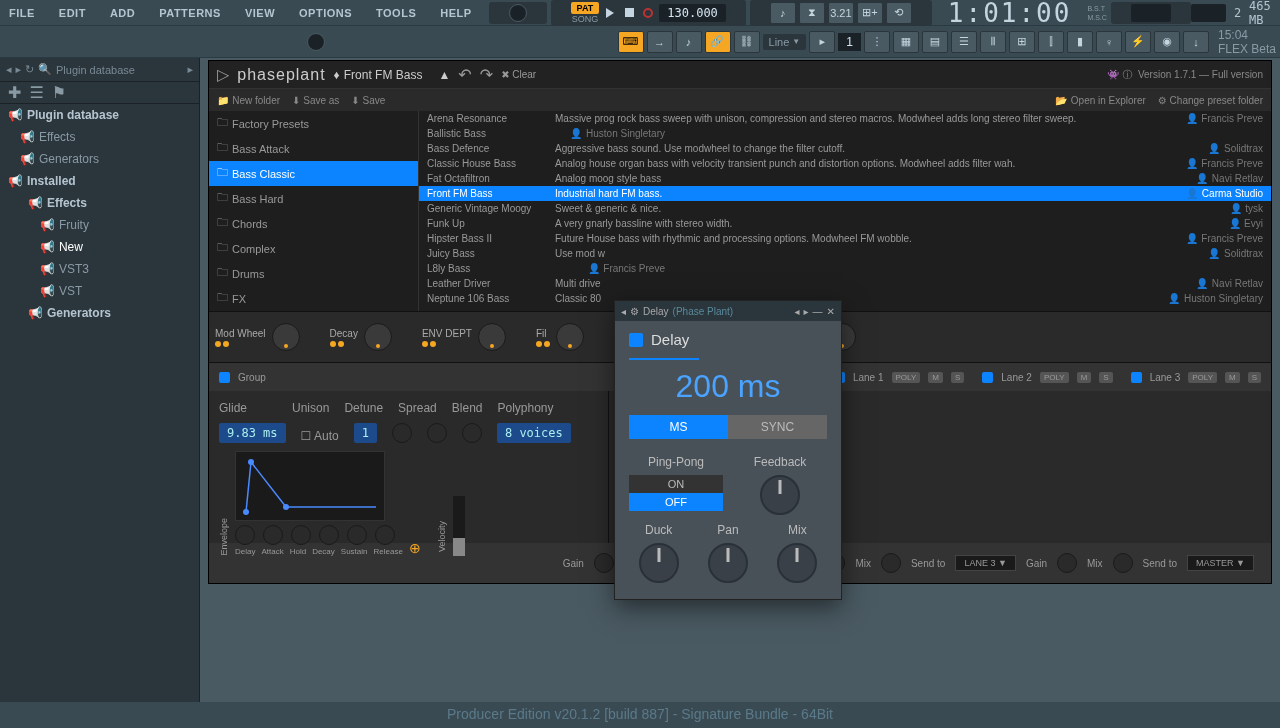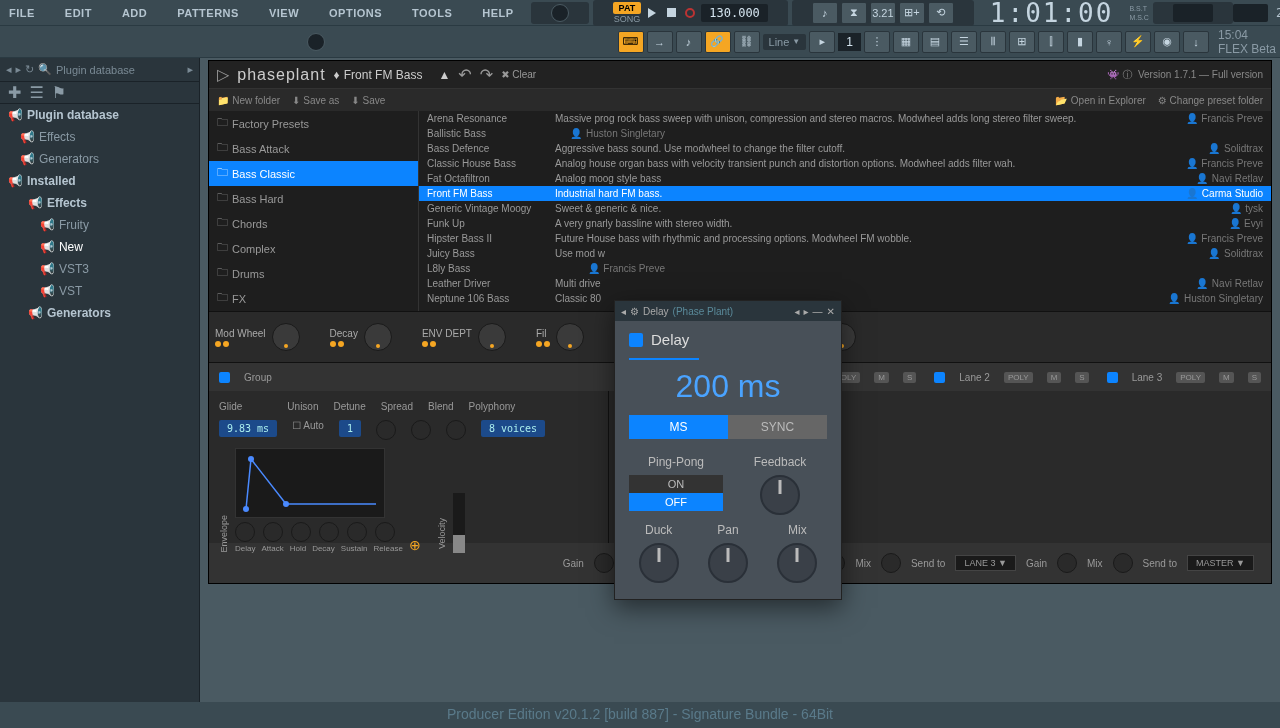--- a/index.html
+++ b/index.html
@@ -1,18 +1,18 @@
 <!DOCTYPE html>
 <html><head>
 <meta charset="utf-8">
 <style>
 *{margin:0;padding:0;box-sizing:border-box;font-family:Arial,sans-serif;user-select:none}
 body{background:#3a4a52;width:1280px;height:728px;overflow:hidden;position:relative;color:#8a9aa5}
 .topbar{background:#3a4a52;height:26px;display:flex;align-items:center;border-bottom:1px solid #2a3a42}
-.menu{display:flex;gap:20px;padding:0 4px}
+.menu{display:flex;gap:14px;padding:0 4px}
 .menu span{font-size:11px;font-weight:bold;letter-spacing:0.5px;cursor:pointer;padding:4px 5px;color:#b5c5d0}
 .transport{display:flex;align-items:center;gap:4px;margin-left:8px}
 .transport-area{background:#2a353c;display:flex;align-items:center;padding:2px 20px;border-radius:3px;gap:3px}
 .knob-sm{width:18px;height:18px;border-radius:50%;background:#1a2228;border:1px solid #4a5a62;position:relative}
 .pat-ind{background:#f5a623;padding:1px 6px;font-size:9px;border-radius:2px;color:#000;font-weight:bold}
 .song-ind{color:#8a9aa5;font-size:9px}
 .btn-play{width:16px;height:16px;display:flex;align-items:center;justify-content:center;cursor:pointer}
 .tempo{background:#1a2228;color:#d5e5f0;font-size:12px;padding:2px 8px;border-radius:2px;font-family:monospace}
 .big-time{color:#c5d5e0;font-size:26px;font-family:monospace;letter-spacing:2px;margin:0 12px}
 .timelabels{display:flex;flex-direction:column;font-size:7px;gap:2px}
@@ -60,27 +60,27 @@
 
 .pp-macros{background:#2a2a2a;height:52px;display:flex;align-items:center;padding:0 6px;gap:30px;border-top:1px solid #111;border-bottom:1px solid #111}
 .macro{display:flex;align-items:center;gap:6px}
 .macro-label{font-size:10px;color:#aaa}
 .macro-knob{width:28px;height:28px;border-radius:50%;background:#3a3a3a;border:1px solid #1a1a1a;position:relative}
 .macro-knob::after{content:'';position:absolute;width:4px;height:4px;background:#f5a623;border-radius:50%;bottom:2px;left:50%;transform:translateX(-50%)}
 .macro-dots{display:flex;gap:2px}
 .macro-dots span{width:6px;height:6px;border-radius:50%;background:#f5a623}
 
 .pp-lanes{background:#333;height:28px;display:flex;align-items:center;padding:0 10px;gap:18px;font-size:10px}
-.lane{display:flex;align-items:flex-end;gap:14px}
+.lane{display:flex;align-items:flex-end;gap:8px}
 .lane-chk{width:11px;height:11px;background:#0c84ff;border-radius:2px}
 .lane-badge{background:#555;padding:1px 4px;font-size:8px;border-radius:2px}
 
 .pp-editor{display:flex;background:#2a2a2a;height:152px}
 .pp-left-panel{width:400px;padding:10px;border-right:1px solid #111}
-.pp-glide{display:flex;align-items:flex-start;gap:15px;font-size:10px;margin-bottom:8px}
+.pp-glide{display:flex;align-items:flex-end;gap:15px;font-size:12px;margin-bottom:8px}
 .pp-val{background:#1c4a8a;color:#aee;padding:3px 8px;border-radius:2px;font-family:monospace}
 .pp-env{display:flex;align-items:flex-end;gap:6px}
 .env-graph{width:150px;height:70px;background:#1a1a1a;border:1px solid #333;position:relative}
 .env-sliders{display:flex;gap:8px;align-items:flex-end}
 .env-sl{width:12px;height:60px;background:#1a1a1a;position:relative}
 .env-sl::after{content:'';position:absolute;bottom:0;width:100%;background:#888;height:30%}
 
 .pp-send-row{background:#333;height:40px;display:flex;align-items:center;padding:0 17px;gap:10px;font-size:10px}
 .send-knob{width:20px;height:20px;border-radius:50%;background:#2a2a2a;border:1px solid #1a1a1a}
 .send-sel{background:#1a1a1a;padding:2px 8px;border:1px solid #444;font-size:9px}

